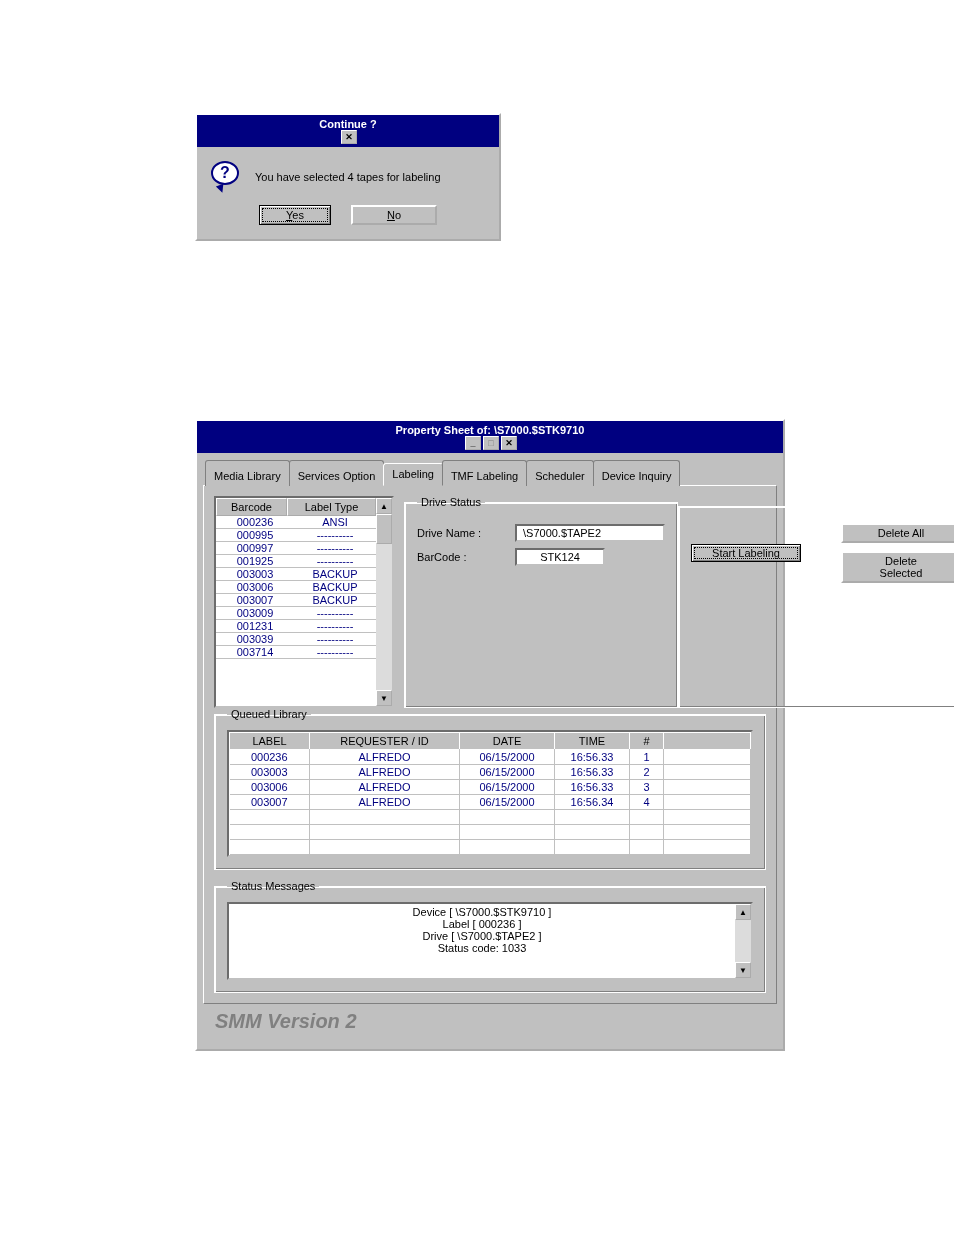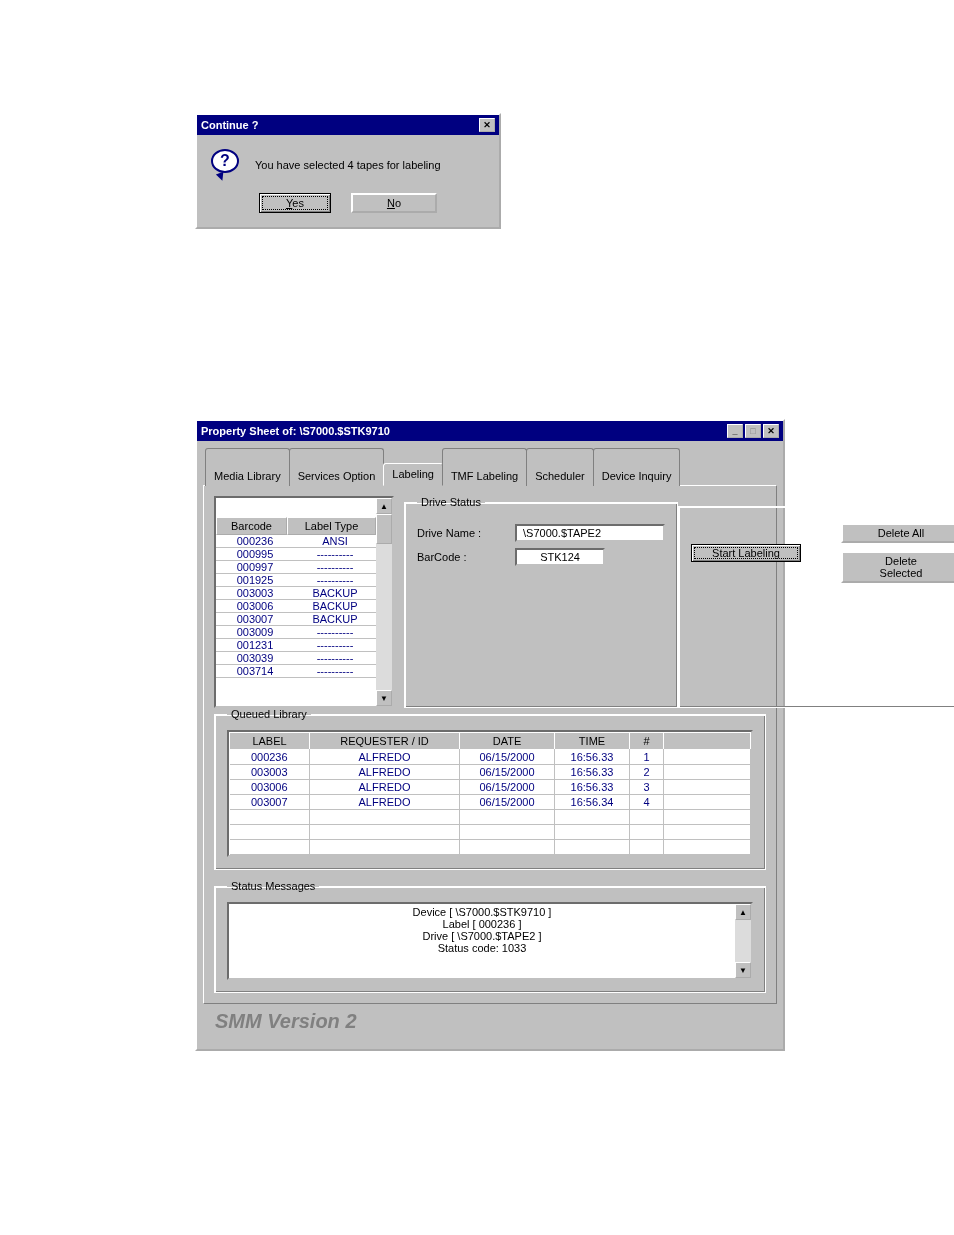--- a/index.html
+++ b/index.html
@@ -21,20 +21,21 @@
   }
   .titlebar {
     background: #000080;
     color: #fff;
     font-weight: bold;
     font-size: 11px;
     padding: 3px 4px;
     display: flex;
     align-items: center;
     justify-content: space-between;
+    flex-direction: column;
   }
   .titlebar-text { white-space: nowrap; overflow:hidden; }
   .titlebar-btns { display:flex; gap:0; }
   .titlebar-btn {
     width:16px; height:14px;
     background:#c0c0c0;
     border:1px outset #fff;
     display:flex; align-items:center; justify-content:center;
     font-size:9px; font-family:Arial;
     color:#000;
@@ -75,21 +76,21 @@
   #prop-window .window-inner {
     padding:6px;
   }
   .tabstrip { display:flex; align-items:flex-end; padding:0 2px; }
   .tab {
     background:#c0c0c0;
     border:1px solid #808080;
     border-bottom:none;
     border-top-left-radius:3px;
     border-top-right-radius:3px;
-    padding:21px 8px 4px 8px;
+    padding:9px 8px 4px 8px;
     font-size:11px;
     position:relative; top:1px;
     margin-right:-1px;
   }
   .tab.active {
     background:#c0c0c0;
     border:1px solid #fff;
     border-right:1px solid #808080;
     border-bottom:1px solid #c0c0c0;
     padding-top:4px; padding-bottom:5px;
@@ -104,21 +105,21 @@
   }
   .top-row { display:flex; gap:10px; align-items:stretch; }
   .listbox {
     background:#fff;
     border:2px inset #c0c0c0;
     width:180px;
     height:212px;
     position:relative;
     display:flex;
   }
-  .listbox-content { flex:1; overflow:hidden;margin-top:19px; }
+  .listbox-content { flex:1; overflow:hidden; }
   .lb-head { display:flex; }
   .lb-head-cell {
     background:#c0c0c0;
     border:1px outset #fff;
     padding:2px 4px;
     font-size:11px;
     text-align:center;
   }
   .lb-row { display:flex; border-bottom:1px solid #c0c0c0; }
   .lb-cell {

